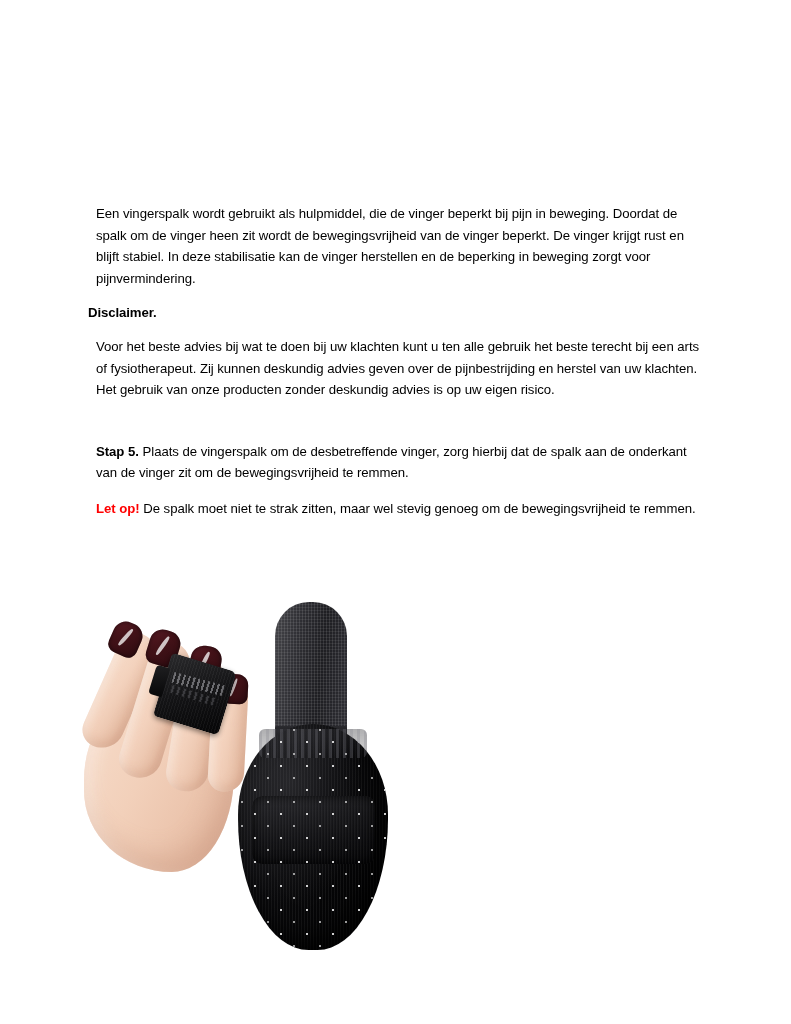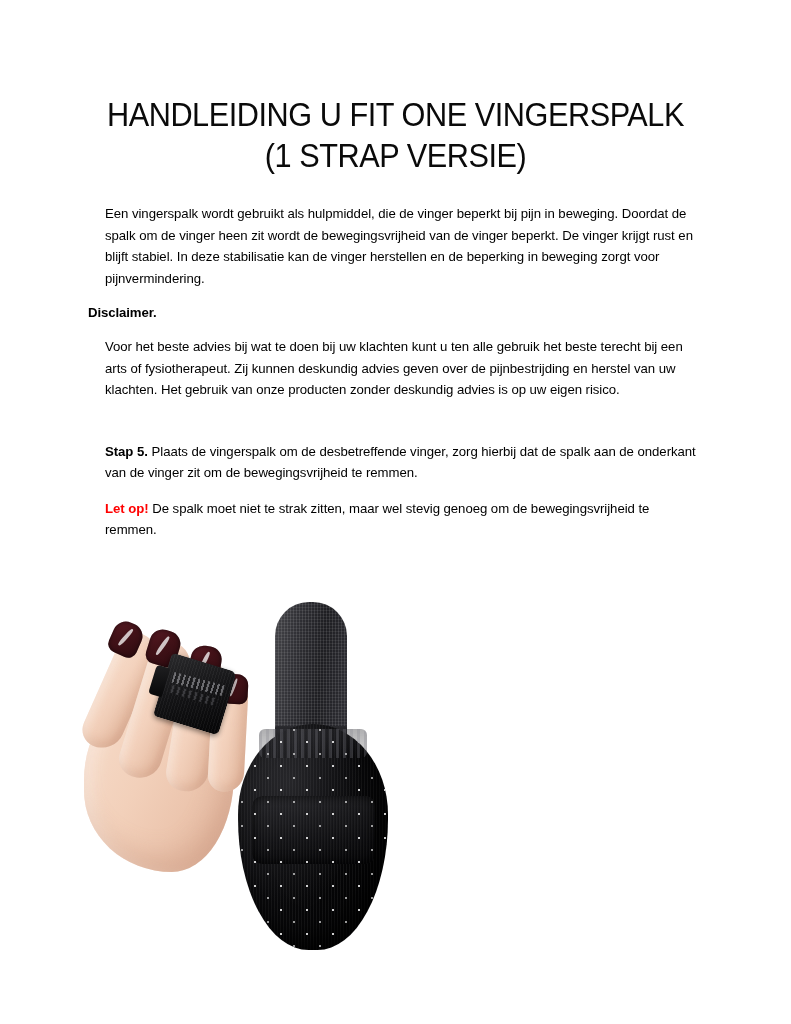--- a/index.html
+++ b/index.html
@@ -55,21 +55,21 @@
     font-size: 13.2px;
     font-weight: bold;
     line-height: 19px;
     margin: 0 0 14px 0;
     letter-spacing: -0.1px;
   }
   .para {
     font-size: 13.2px;
     font-weight: normal;
     line-height: 21.5px;
-    margin: 0 0 14px 17px;
+    margin: 0 0 14px 8px;
     letter-spacing: -0.05px;
     text-align: left;
   }
   .gap-big { height: 26px; }
   .step-label { font-weight: bold; }
   .warn-label { font-weight: bold; color: #ff0000; }
 
   
   .photo {
     position: absolute;
@@ -296,24 +296,20 @@
     background-size: 26px 24px, 26px 24px;
     background-position: 4px 6px, 17px 18px;
     opacity: 0.85;
   }
 </style>
 </head>
 <body>
 
 <div class="page">
 
-  <div class="title-block">
-    <div class="title-line">HANDLEIDING U FIT ONE VINGERSPALK</div>
-    <div class="title-line">(1 STRAP VERSIE)</div>
-  </div>
 
   <div class="content">
 
     <p class="para">Een vingerspalk wordt gebruikt als hulpmiddel, die de vinger beperkt bij pijn in beweging. Doordat de spalk om de vinger heen zit wordt de bewegingsvrijheid van de vinger beperkt. De vinger krijgt rust en blijft stabiel. In deze stabilisatie kan de vinger herstellen en de beperking in beweging zorgt voor pijnvermindering.</p>
 
     <p class="heading">Disclaimer.</p>
     <p class="para">Voor het beste advies bij wat te doen bij uw klachten kunt u ten alle gebruik het beste terecht bij een arts of fysiotherapeut. Zij kunnen deskundig advies geven over de pijnbestrijding en herstel van uw klachten. Het gebruik van onze producten zonder deskundig advies is op uw eigen risico.</p>
 
     <div class="gap-big"></div>
 

